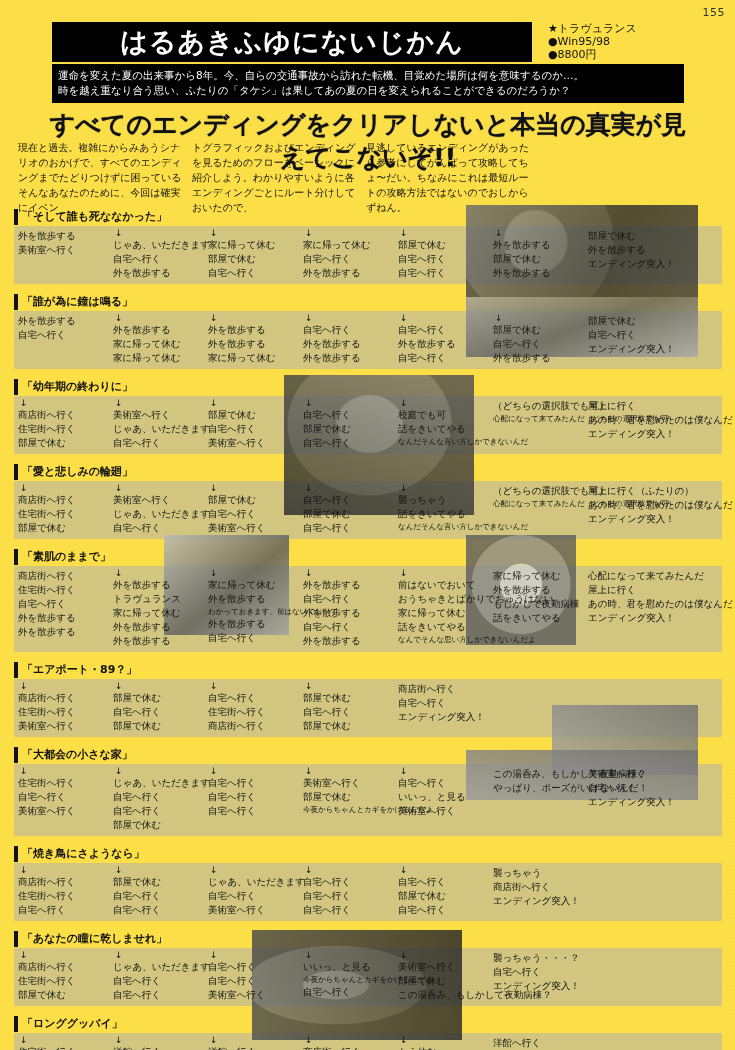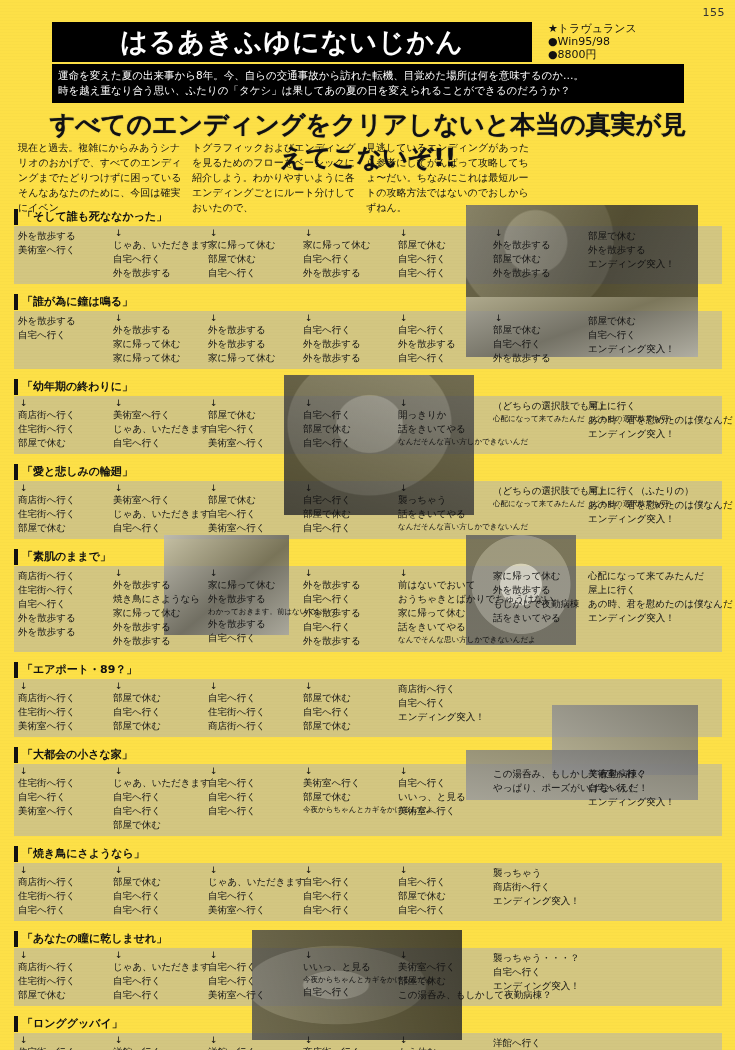--- a/index.html
+++ b/index.html
@@ -278,21 +278,21 @@
                 <div class="opt">美術室へ行く</div>
               </div>
               <div class="colgrp">
                 <div class="arrow">↓</div>
                 <div class="opt">自宅へ行く</div>
                 <div class="opt">部屋で休む</div>
                 <div class="opt">自宅へ行く</div>
               </div>
               <div class="colgrp">
                 <div class="arrow">↓</div>
-                <div class="opt">開っきりか</div>
+                <div class="opt">校庭でも可</div>
                 <div class="opt">話をきいてやる</div>
                 <div class="opt small">なんだそんな言い方しかできないんだ</div>
               </div>
               <div class="colgrp">
                 <div class="opt">（どちらの選択肢でも可）</div>
                 <div class="opt small">心配になって来てみたんだ（どちらの選択肢でも可）</div>
               </div>
               <div class="colgrp last">
                 <div class="opt">屋上に行く</div>
                 <div class="opt">あの時、君を慰めたのは僕なんだ</div>
@@ -348,21 +348,21 @@
               <div class="colgrp">
                 <div class="opt">商店街へ行く</div>
                 <div class="opt">住宅街へ行く</div>
                 <div class="opt">自宅へ行く</div>
                 <div class="opt">外を散歩する</div>
                 <div class="opt">外を散歩する</div>
               </div>
               <div class="colgrp">
                 <div class="arrow">↓</div>
                 <div class="opt">外を散歩する</div>
-                <div class="opt">焼き鳥にさようなら</div>
+                <div class="opt">トラヴュランス</div>
                 <div class="opt">家に帰って休む</div>
                 <div class="opt">外を散歩する</div>
                 <div class="opt">外を散歩する</div>
               </div>
               <div class="colgrp">
                 <div class="arrow">↓</div>
                 <div class="opt">家に帰って休む</div>
                 <div class="opt">外を散歩する</div>
                 <div class="opt small">わかっておきます。前はないでおいて</div>
                 <div class="opt">外を散歩する</div>

